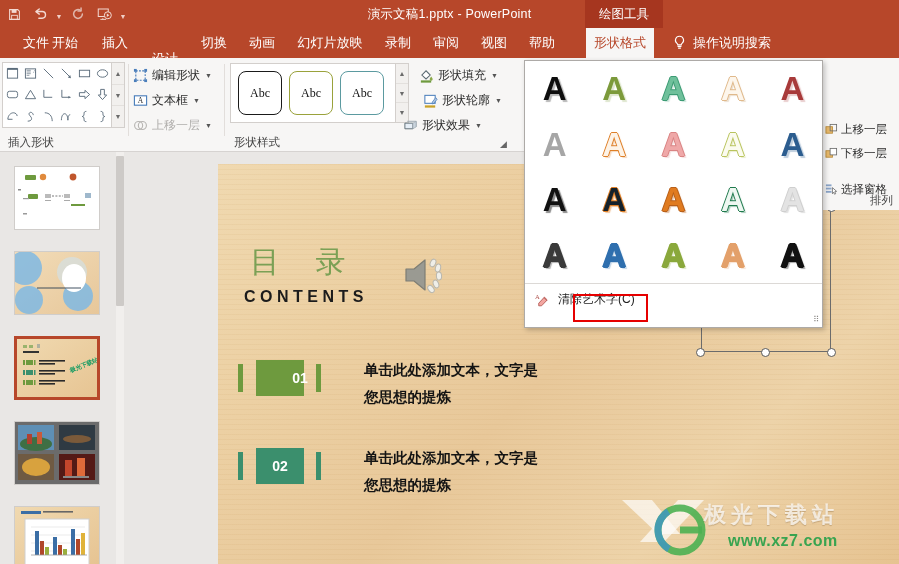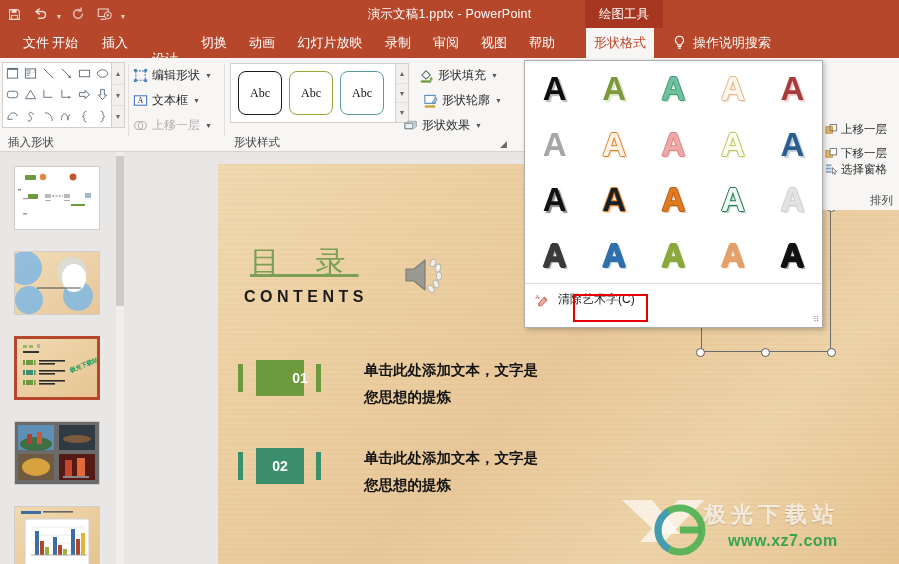--- a/index.html
+++ b/index.html
@@ -164,21 +164,21 @@
   .slide {
     position: absolute; left: 94px; top: 12px; width: 681px; height: 400px;
     background:
       repeating-linear-gradient(180deg, rgba(184,133,62,.075) 0px, rgba(184,133,62,.075) 1px, rgba(255,255,255,0) 1px, rgba(255,255,255,0) 5px),
       linear-gradient(135deg, #f0d9b0 0%, #ecd0a3 25%, #e8c89a 50%, #edd3a9 75%, #e6c391 100%);
     overflow: hidden;
   }
   .slide-title-cn {
     position: absolute; left: 32px; top: 78px;
     font-size: 30px; color: #7ba055; letter-spacing: 13px;
-    font-family: "DejaVu Sans", sans-serif; font-weight: 500; text-decoration: underline;
+    font-family: "DejaVu Sans", sans-serif; font-weight: 500;
   }
   .slide-title-en {
     position: absolute; left: 26px; top: 124px;
     font-size: 16px; font-weight: bold; color: #1c1c1c; letter-spacing: 4.5px;
   }
   .speaker-ic { position: absolute; left: 182px; top: 88px; width: 52px; height: 46px; }
 
   .toc-row { position: absolute; left: 20px; height: 58px; }
   .tick { position: absolute; top: 4px; width: 5px; height: 28px; }
   .numbox {
@@ -525,21 +525,21 @@
       </div>
       <div class="arr-item" style="top:30px;">
         <span class="arr-ic">
           <svg width="13" height="13" viewBox="0 0 14 14">
               <rect x="1" y="4" width="7" height="7" fill="#e8b96a" stroke="#b98a38" stroke-width=".9"></rect>
               <rect x="5.5" y="1.5" width="7" height="7" fill="#fff" stroke="#6b6b6b" stroke-width=".9"></rect>
             </svg>
         </span>
         <span>下移一层</span>
       </div>
-      <div class="arr-item" style="top:46px;">
+      <div class="arr-item" style="top:66px;">
         <span class="arr-ic">
           <svg width="13" height="13" viewBox="0 0 14 14">
               <rect x="1" y="1.5" width="6" height="2" fill="#8aa4c8"></rect>
               <rect x="1" y="5" width="6" height="2" fill="#8aa4c8"></rect>
               <rect x="1" y="8.5" width="6" height="2" fill="#8aa4c8"></rect>
               <path d="M8 5l4.5 4-2 .4 1 2.1-1.2.6-1-2.1L8 11.5z" fill="#fff" stroke="#5a5a5a" stroke-width=".8"></path>
             </svg>
         </span>
         <span>选择窗格</span>
       </div>

